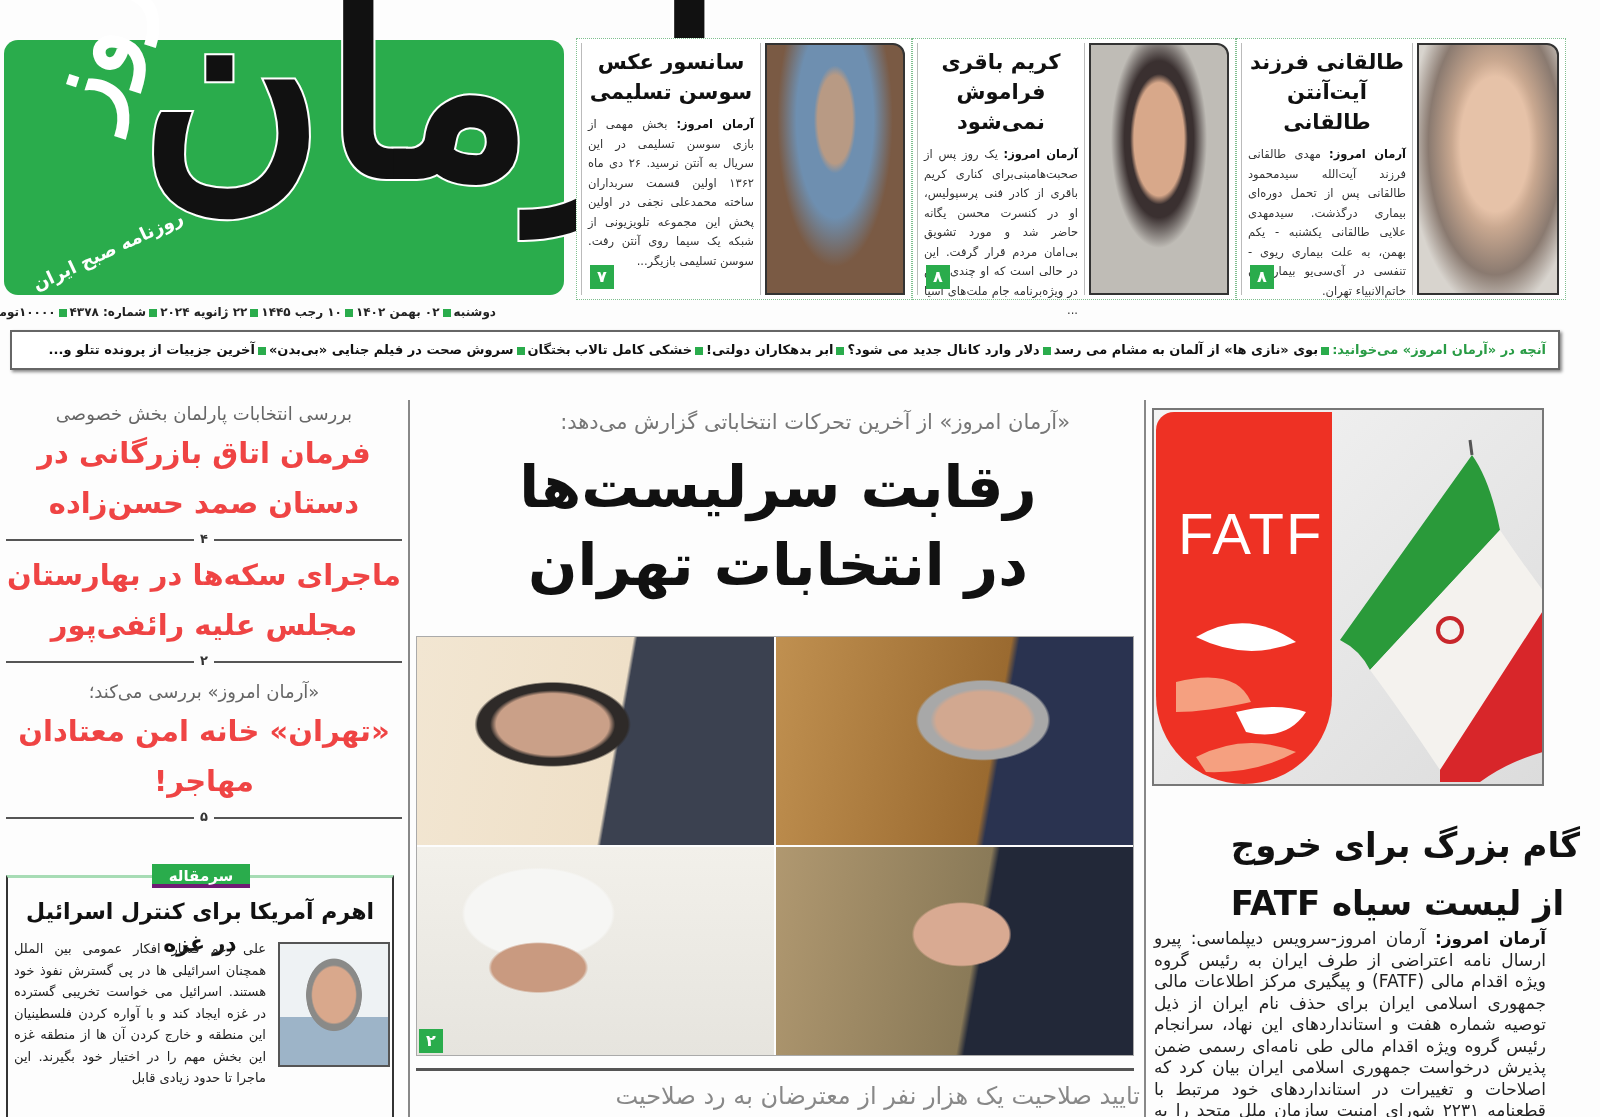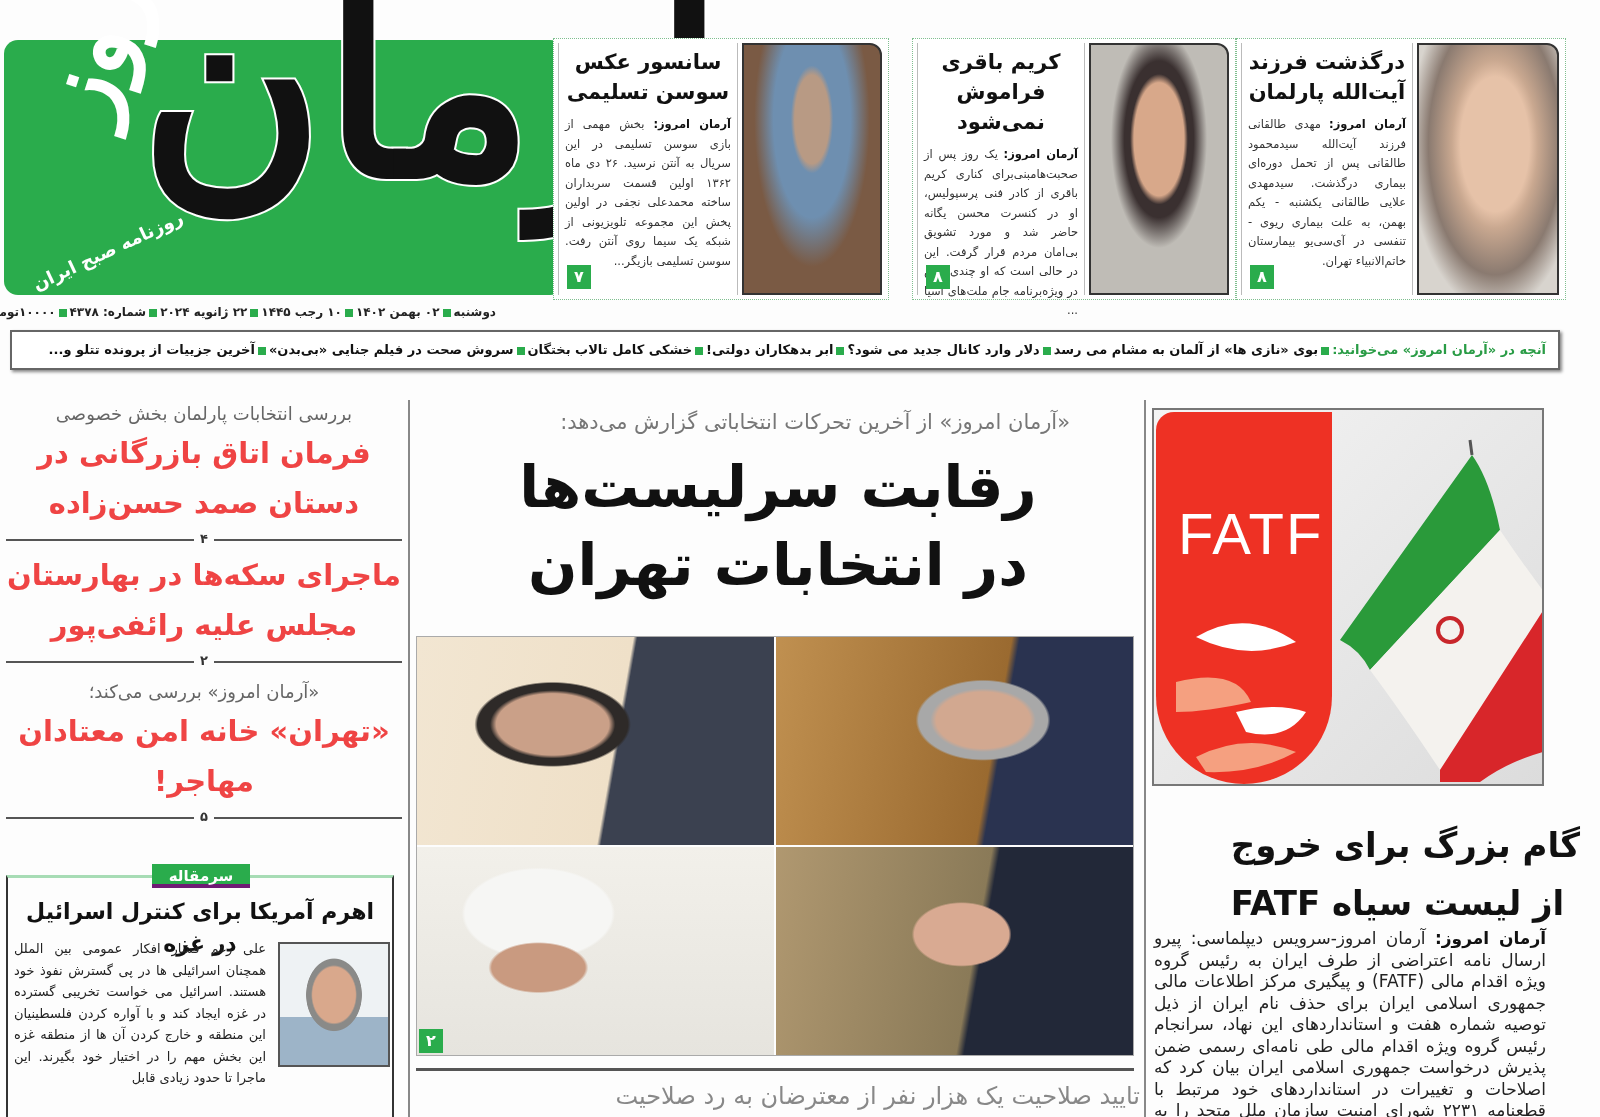--- a/index.html
+++ b/index.html
@@ -73,41 +73,41 @@
 <div class="abs logo-main rtl">آرمان</div>
 
 <div class="abs dateline rtl">
   <span>دوشنبه</span><span class="sq"></span><span>۰۲ بهمن ۱۴۰۲</span><span class="sq"></span><span>۱۰ رجب ۱۴۴۵</span><span class="sq"></span><span>۲۲ ژانویه ۲۰۲۴</span><span class="sq"></span><span>شماره: ۴۳۷۸</span><span class="sq"></span><span>۱۰۰۰۰تومان</span>
 </div>
 
 <div class="abs top-story" style="left:1236px; width:330px;">
   <div class="ts-photo" style="right:6px; width:142px; background: radial-gradient(ellipse at 55% 40%, #e6c2a8 0 32%, #c9a890 40%, #8a7a70 62%, #d8d4ce 80%);"></div>
   <div class="ts-text" style="left:4px; width:172px;">
     <div class="ts-title">
-      <div>درگذشت فرزند</div>
-      <div>آیت‌الله پارلمان</div>
+      <div>طالقانی فرزند</div>
+      <div>آیت‌آنتن طالقانی</div>
     </div>
     <div class="ts-body"><b>آرمان امروز:</b> <span>مهدی طالقانی فرزند آیت‌الله سیدمحمود طالقانی پس از تحمل دوره‌ای بیماری درگذشت. سیدمهدی علایی طالقانی یکشنبه - یکم بهمن، به علت بیماری ریوی - تنفسی در آی‌سی‌یو بیمارستان خاتم‌الانبیاء تهران.</span></div>
     <div class="pg-badge">۸</div>
   </div>
 </div>
 
 <div class="abs top-story" style="left:912px; width:324px;">
   <div class="ts-photo" style="right:6px; width:140px; background: radial-gradient(ellipse at 50% 38%, #d8a88a 0 26%, #3a3030 30% 36%, #bfbcb6 50%), linear-gradient(#c8c5c0, #1d2230 75%, #c0202a 82%, #1d2230);"></div>
   <div class="ts-text" style="left:4px; width:168px;">
     <div class="ts-title">
       <div>کریم باقری</div>
       <div>فراموش نمی‌شود</div>
     </div>
     <div class="ts-body"><b>آرمان امروز:</b> <span>یک روز پس از صحبت‌هامبنی‌برای کناری کریم باقری از کادر فنی پرسپولیس، او در کنسرت محسن یگانه حاضر شد و مورد تشویق بی‌امان مردم قرار گرفت. این در حالی است که او چندی پیش در ویژه‌برنامه جام ملت‌های آسیا ...</span></div>
     <div class="pg-badge">۸</div>
   </div>
 </div>
 
-<div class="abs top-story" style="left:553px; width:336px;text-decoration:underline;">
+<div class="abs top-story" style="left:576px; width:336px;text-decoration:underline;">
   <div class="ts-photo" style="right:6px; width:140px; background: radial-gradient(ellipse at 50% 30%, #b89a84 0 18%, #6e8fb0 22% 40%, #7a5a44 60%), linear-gradient(#6a4a34, #8aa6c4);"></div>
   <div class="ts-text" style="left:4px; width:180px;">
     <div class="ts-title">
       <div>سانسور عکس</div>
       <div>سوسن تسلیمی</div>
     </div>
     <div class="ts-body"><b>آرمان امروز:</b> <span>بخش مهمی از بازی سوسن تسلیمی در این سریال به آنتن نرسید. ۲۶ دی ماه ۱۳۶۲ اولین قسمت سربداران ساخته محمدعلی نجفی در اولین پخش این مجموعه تلویزیونی از شبکه یک سیما روی آنتن رفت. سوسن تسلیمی بازیگر...</span></div>
     <div class="pg-badge">۷</div>
   </div>
 </div>

